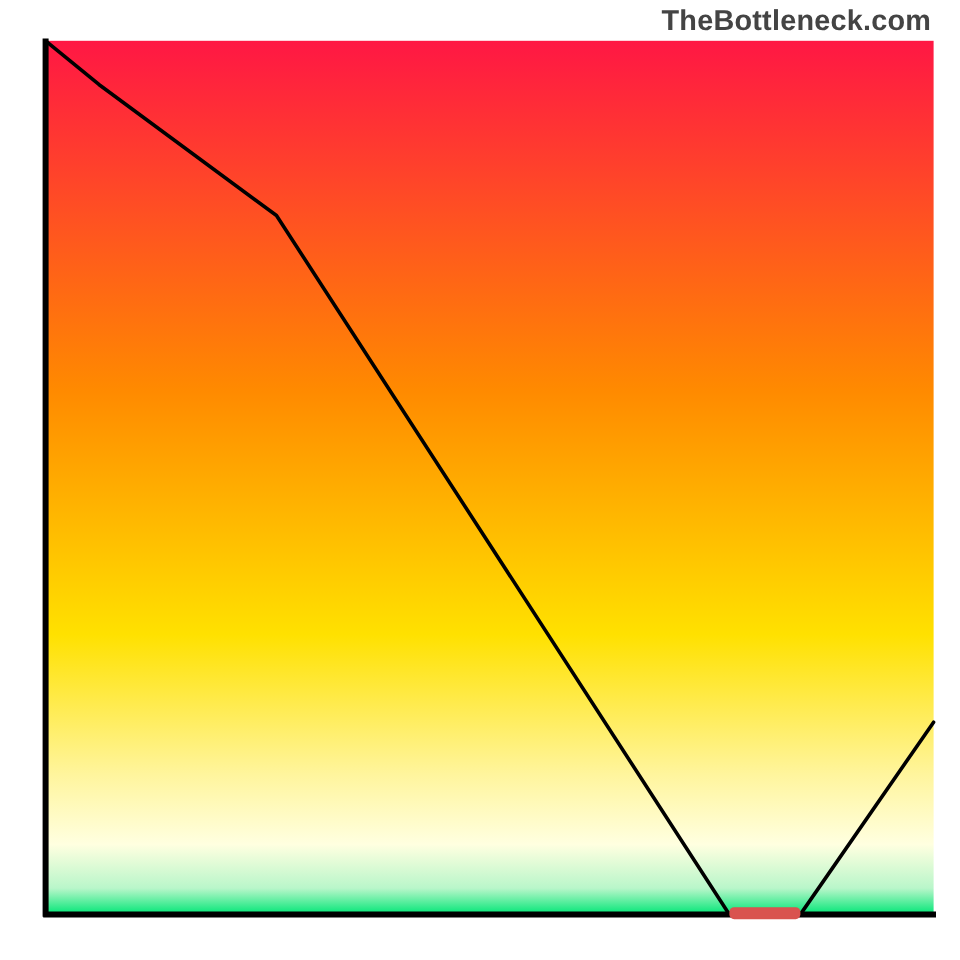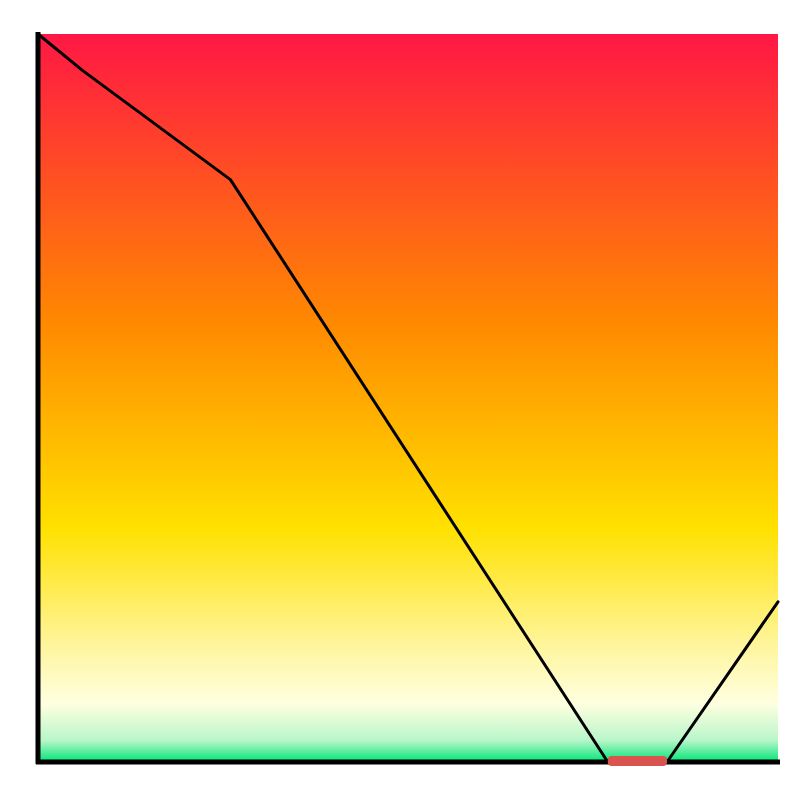--- a/index.html
+++ b/index.html
@@ -29,20 +29,21 @@
   svg.chart {
     position: absolute;
     top: 0;
     left: 0;
   }
 </style>
 </head>
 <body>
 
 <div class="chart-container">
+  <div class="watermark">TheBottleneck.com</div>
 
   <svg class="chart" width="800" height="800" viewBox="0 0 800 800">
     <defs>
       <linearGradient id="bgGrad" x1="0" y1="0" x2="0" y2="1">
           <stop offset="0.0%" stop-color="#ff1744"></stop>
           <stop offset="40.0%" stop-color="#ff8a00"></stop>
           <stop offset="68.0%" stop-color="#ffe100"></stop>
           <stop offset="84.0%" stop-color="#fff59d"></stop>
           <stop offset="92.0%" stop-color="#ffffe0"></stop>
           <stop offset="97.0%" stop-color="#b9f6ca"></stop>

